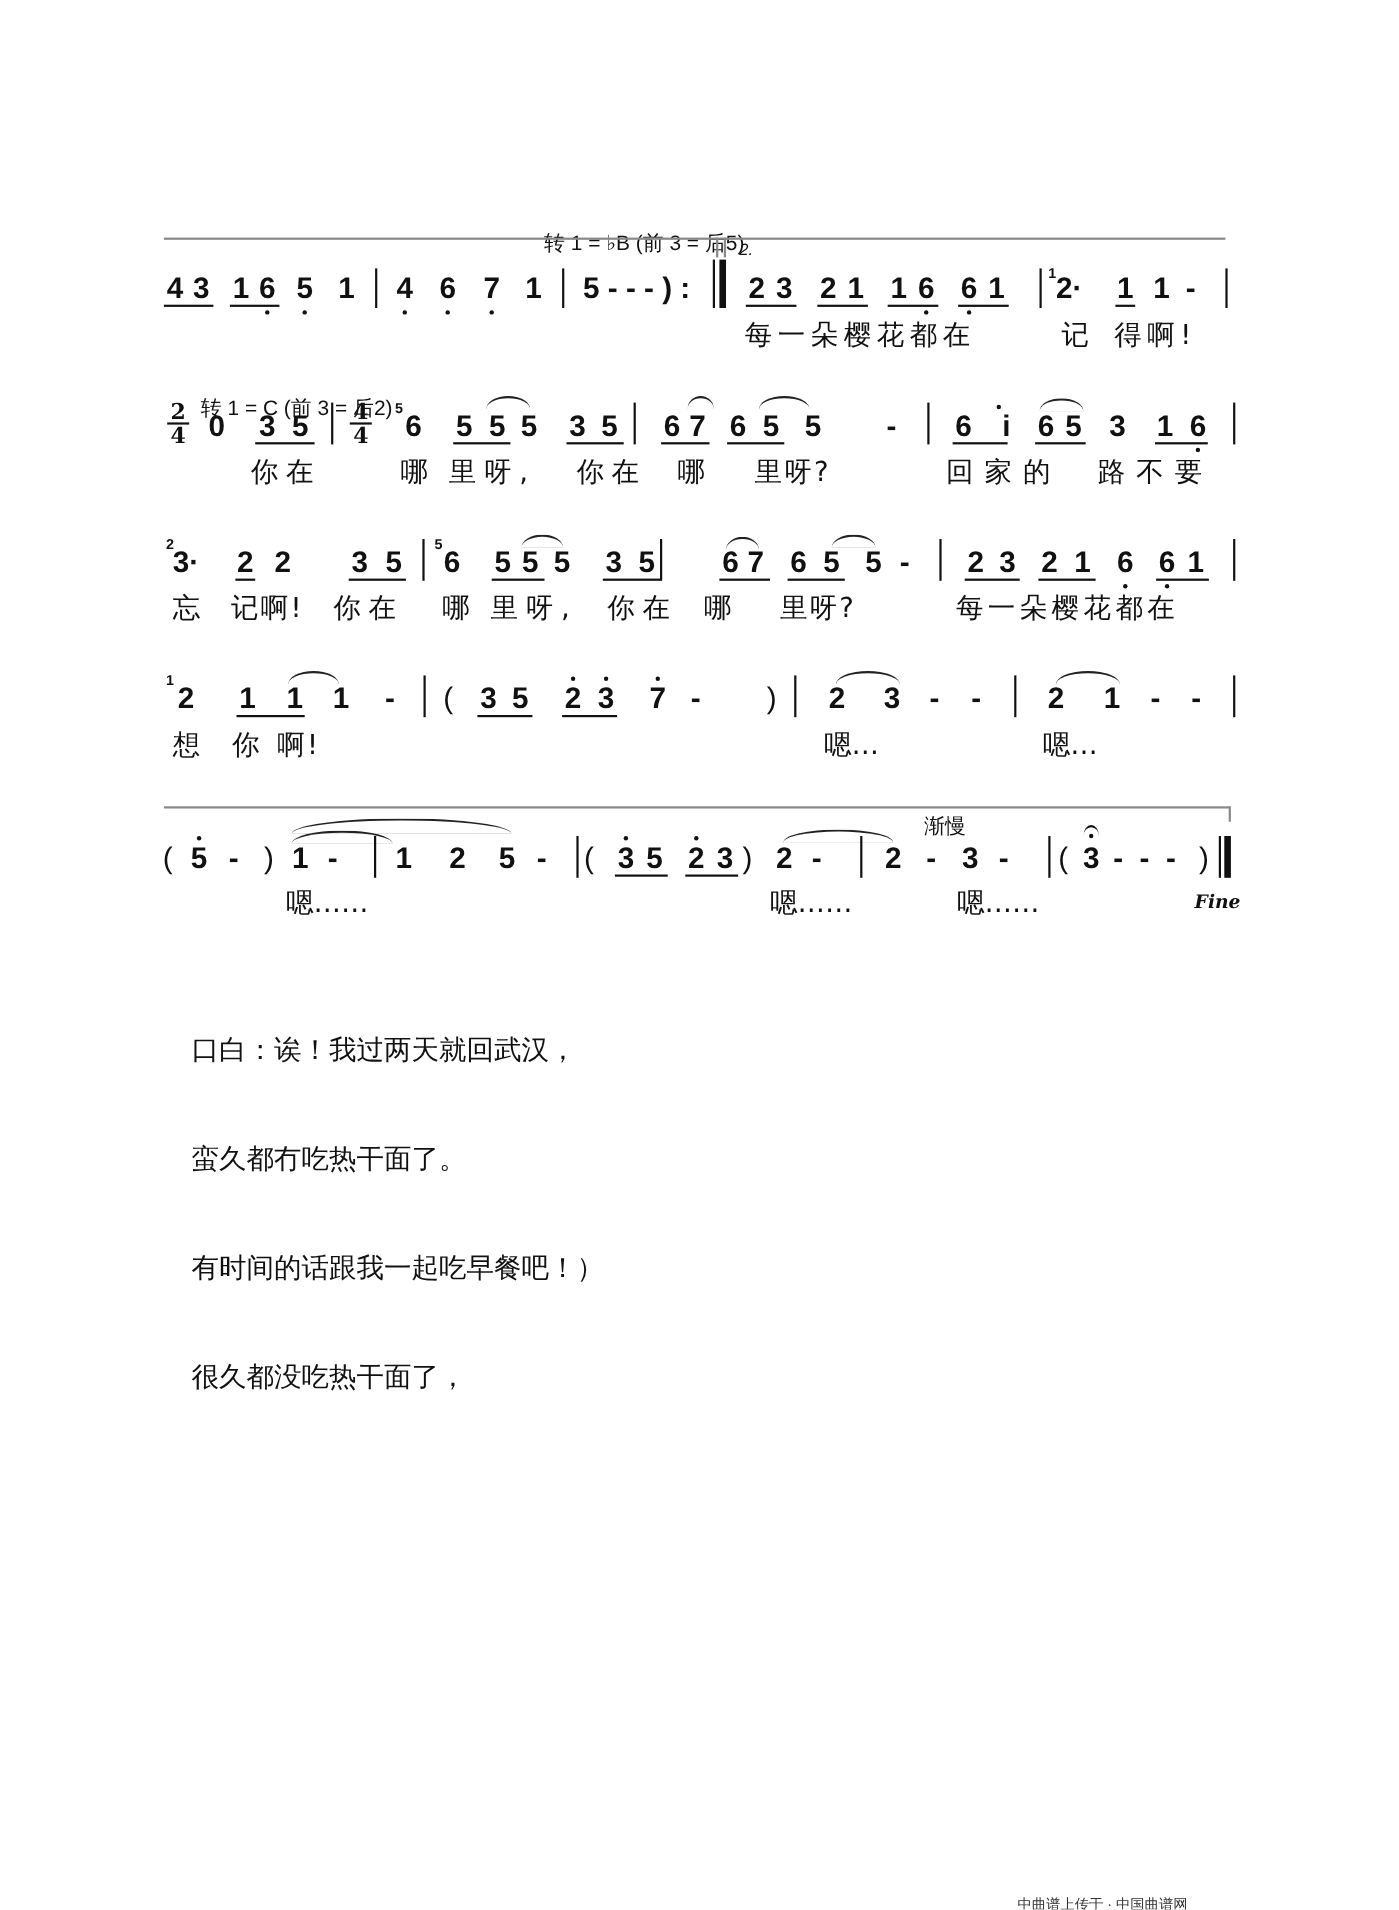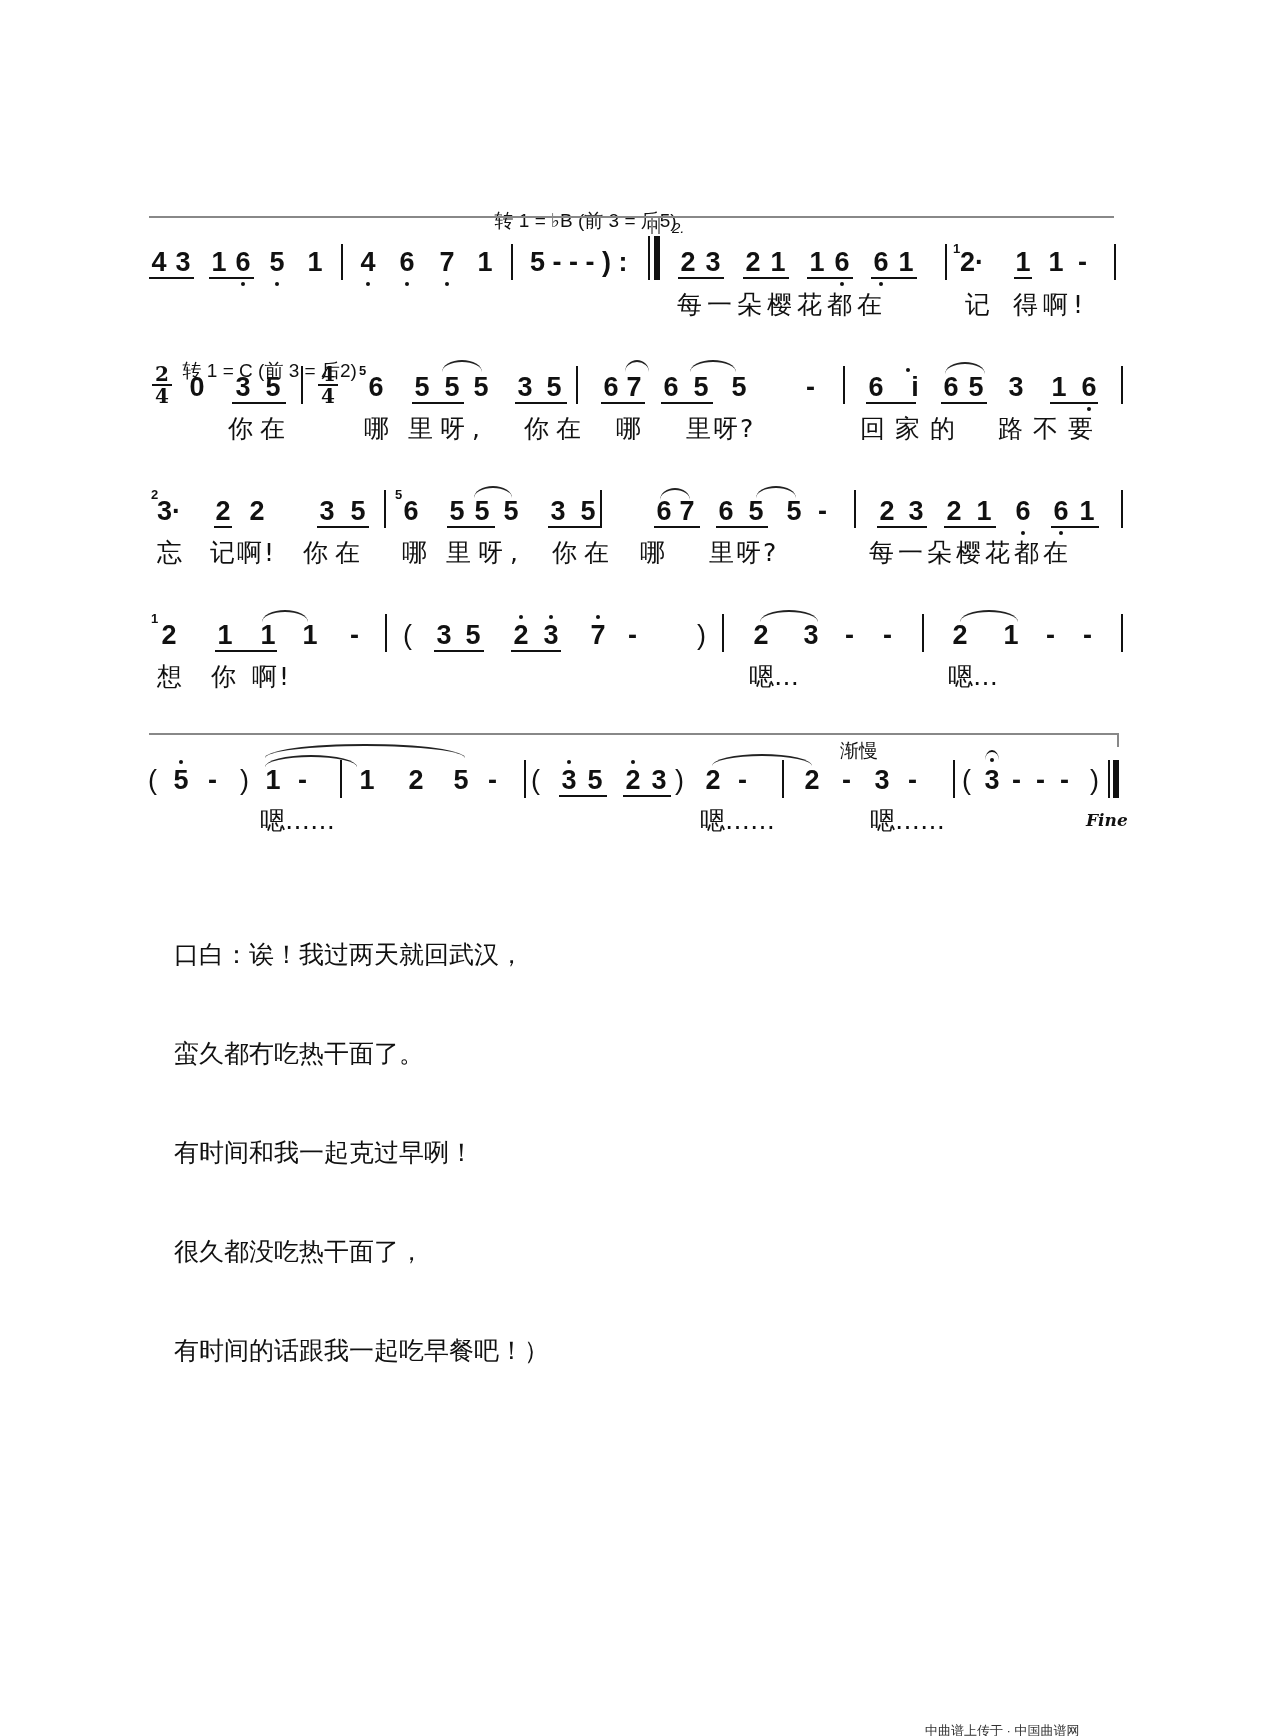--- a/index.html
+++ b/index.html
@@ -335,18 +335,17 @@
 <div class="thick" style="left:1113px;top:760px;height:38px;"></div>
 
 <div class="lyr" style="left:260px;top:806px;">嗯……</div>
 <div class="lyr" style="left:700px;top:806px;">嗯……</div>
 <div class="lyr" style="left:870px;top:806px;">嗯……</div>
 <div class="fine" style="left:1086px;top:810px;">Fine</div>
 
 <div class="spoken">
   <div>口白：诶！我过两天就回武汉，</div>
   <div>蛮久都冇吃热干面了。</div>
-  <div>有时间和我一起克过早咧！</div>
+  <div>有时间的话跟我一起吃早餐吧！）</div>
   <div>很久都没吃热干面了，</div>
-  <div>有时间的话跟我一起吃早餐吧！）</div>
 </div>
 
 <div class="footer">中曲谱上传于 · 中国曲谱网</div>
 
 </body></html>

